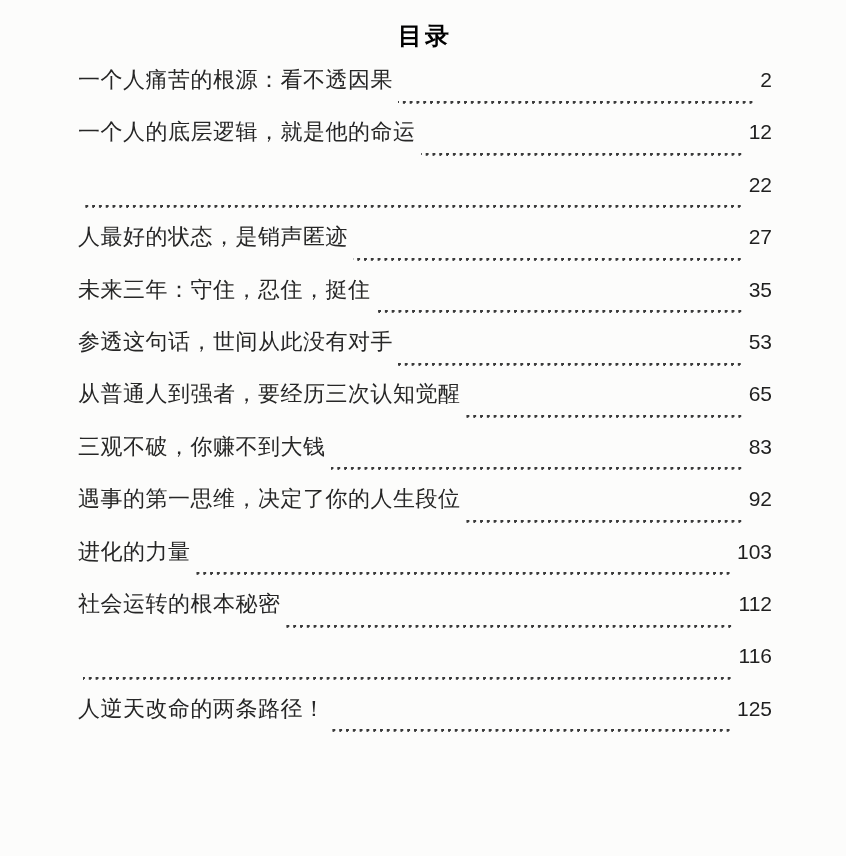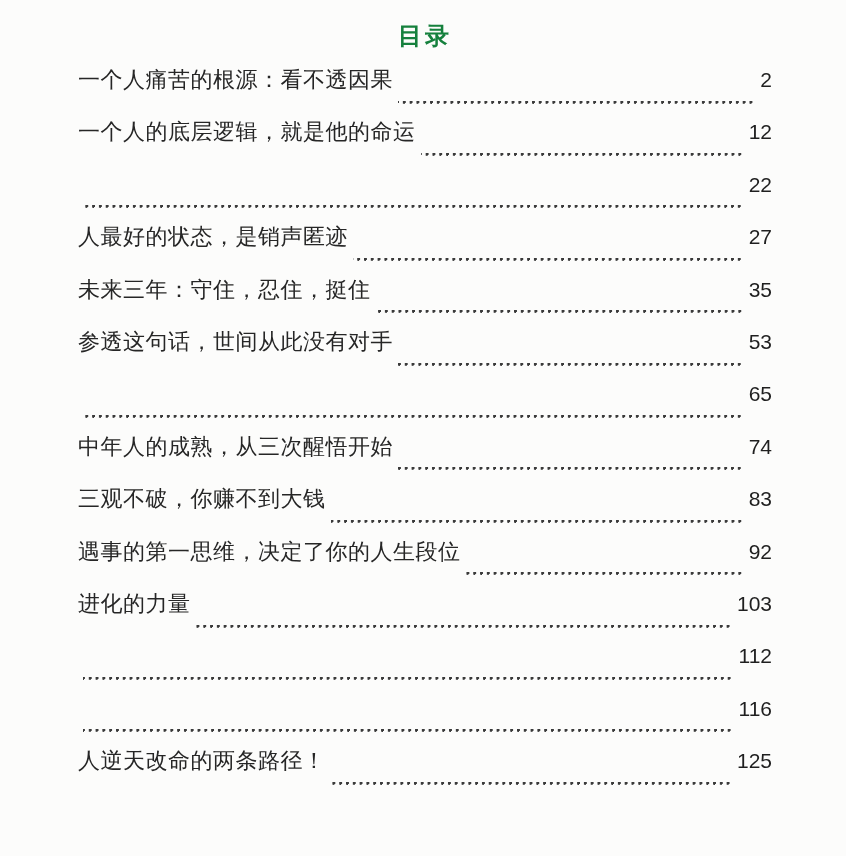--- a/index.html
+++ b/index.html
@@ -21,21 +21,21 @@
   .toc-title {
     margin: 0;
     box-sizing: border-box;
     height: 69px;
     padding-top: 24px;
     text-align: center;
     font-size: 24px;
     line-height: 1;
     font-weight: 700;
     letter-spacing: 3px;
-    color: #15803d;
+    color: #000000;
   }
   .toc-entry {
     display: flex;
     align-items: flex-start;
     height: 52.4px;
     font-size: 22px;
     line-height: 1;
     cursor: pointer;
   }
   .entry-title {
@@ -98,49 +98,46 @@
   </div>
 
 
   <div class="toc-entry">
     <span class="entry-title">参透这句话，世间从此没有对手</span>
     <span class="dots"></span>
     <span class="page-num">53</span>
   </div>
 
   <div class="toc-entry">
+    <span class="entry-title">从普通人到强者，要经历三次认知觉醒</span>
     <span class="dots"></span>
     <span class="page-num">65</span>
   </div>
 
-  <div class="toc-entry">
-    <span class="entry-title">中年人的成熟，从三次醒悟开始</span>
-    <span class="dots"></span>
-    <span class="page-num">74</span>
-  </div>
 
   <div class="toc-entry">
     <span class="entry-title">三观不破，你赚不到大钱</span>
     <span class="dots"></span>
     <span class="page-num">83</span>
   </div>
 
   <div class="toc-entry">
     <span class="entry-title">遇事的第一思维，决定了你的人生段位</span>
     <span class="dots"></span>
     <span class="page-num">92</span>
   </div>
 
   <div class="toc-entry">
     <span class="entry-title">进化的力量</span>
     <span class="dots"></span>
     <span class="page-num">103</span>
   </div>
 
   <div class="toc-entry">
+    <span class="entry-title">社会运转的根本秘密</span>
     <span class="dots"></span>
     <span class="page-num">112</span>
   </div>
 
   <div class="toc-entry">
     <span class="dots"></span>
     <span class="page-num">116</span>
   </div>
 
   <div class="toc-entry">

